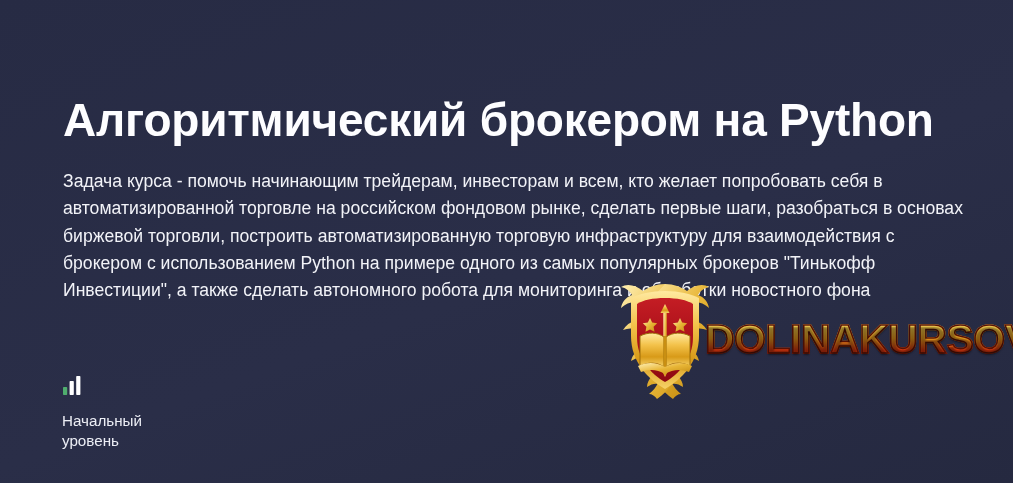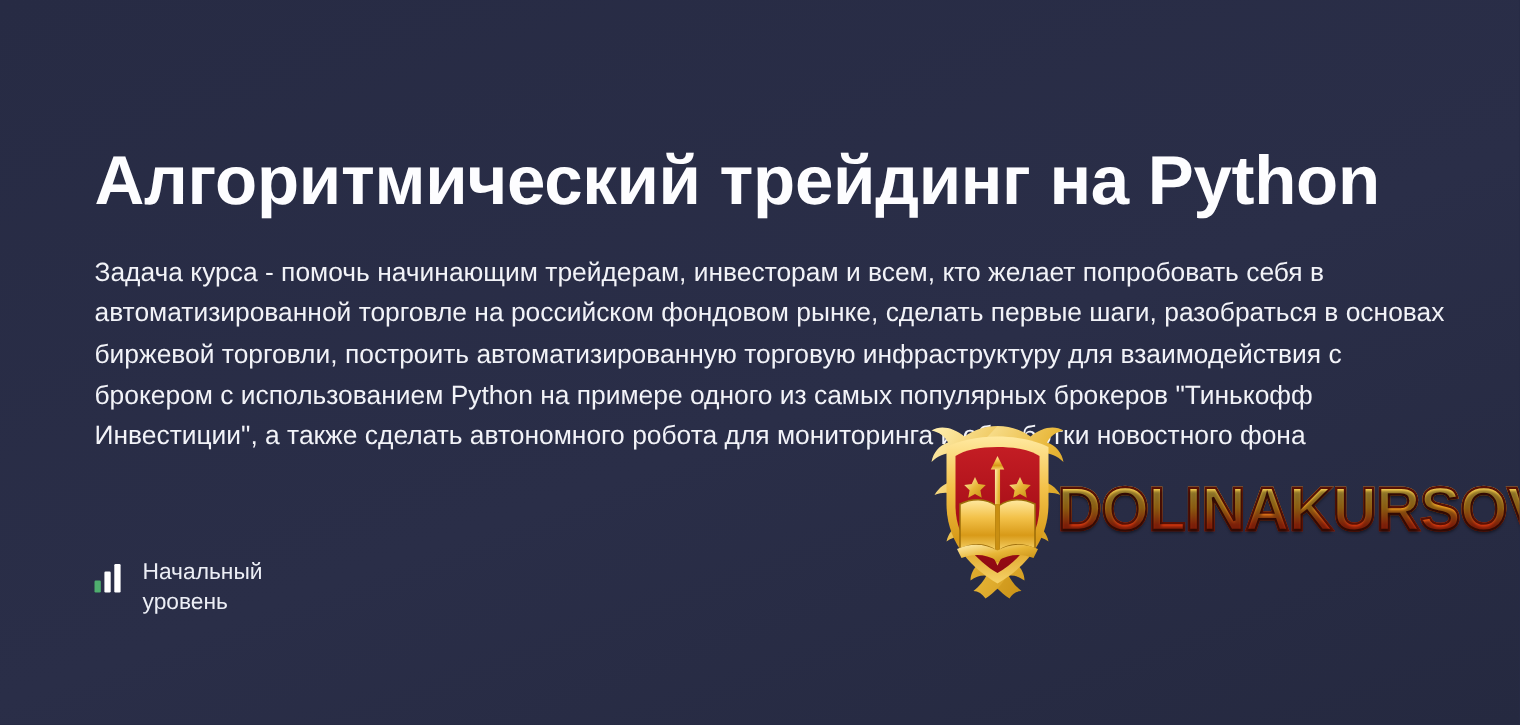--- a/index.html
+++ b/index.html
@@ -36,20 +36,21 @@
     position:absolute;
     left:62px; top:372px;
     display:flex;
     align-items:flex-start;
     gap:62px;
   }
   .meta-item {
     display:flex;
     align-items:flex-start;
     gap:11px;
+    flex-direction:column;
   }
   .meta-icon { flex:0 0 auto; display:block; margin-top:2px; }
   .meta-label {
     font-size:15.2px;
     line-height:20px;
     color:#eceef5;
     white-space:pre-line;
   }
   
   #watermark {
@@ -74,21 +75,21 @@
     paint-order:stroke fill;
     text-shadow:0 2px 2px rgba(0,0,0,.45);
     white-space:nowrap;
   }
 </style>
 </head>
 <body>
 
 <div id="hero">
 
-  <h1 id="course-title">Алгоритмический трейдинг на Python</h1>
+  <h1 id="course-title">Алгоритмический брокером на Python</h1>
 
   <p id="course-description">Задача курса - помочь начинающим трейдерам, инвесторам и всем, кто желает попробовать себя в автоматизированной торговле на российском фондовом рынке, сделать первые шаги, разобраться в основах биржевой торговли, построить автоматизированную торговую инфраструктуру для взаимодействия с брокером с использованием Python на примере одного из самых популярных брокеров "Тинькофф Инвестиции", а также сделать автономного робота для мониторинга и обработки новостного фона</p>
 
   <div id="meta-row">
 
     <div class="meta-item">
       <span class="meta-icon">
         <svg width="22" height="22" viewBox="0 0 22 22" aria-hidden="true">
           <rect x="1" y="13" width="4.2" height="8" rx="0.8" fill="#4fae6e"></rect>
           <rect x="7.6" y="7" width="4.2" height="14" rx="0.8" fill="#ffffff"></rect>

